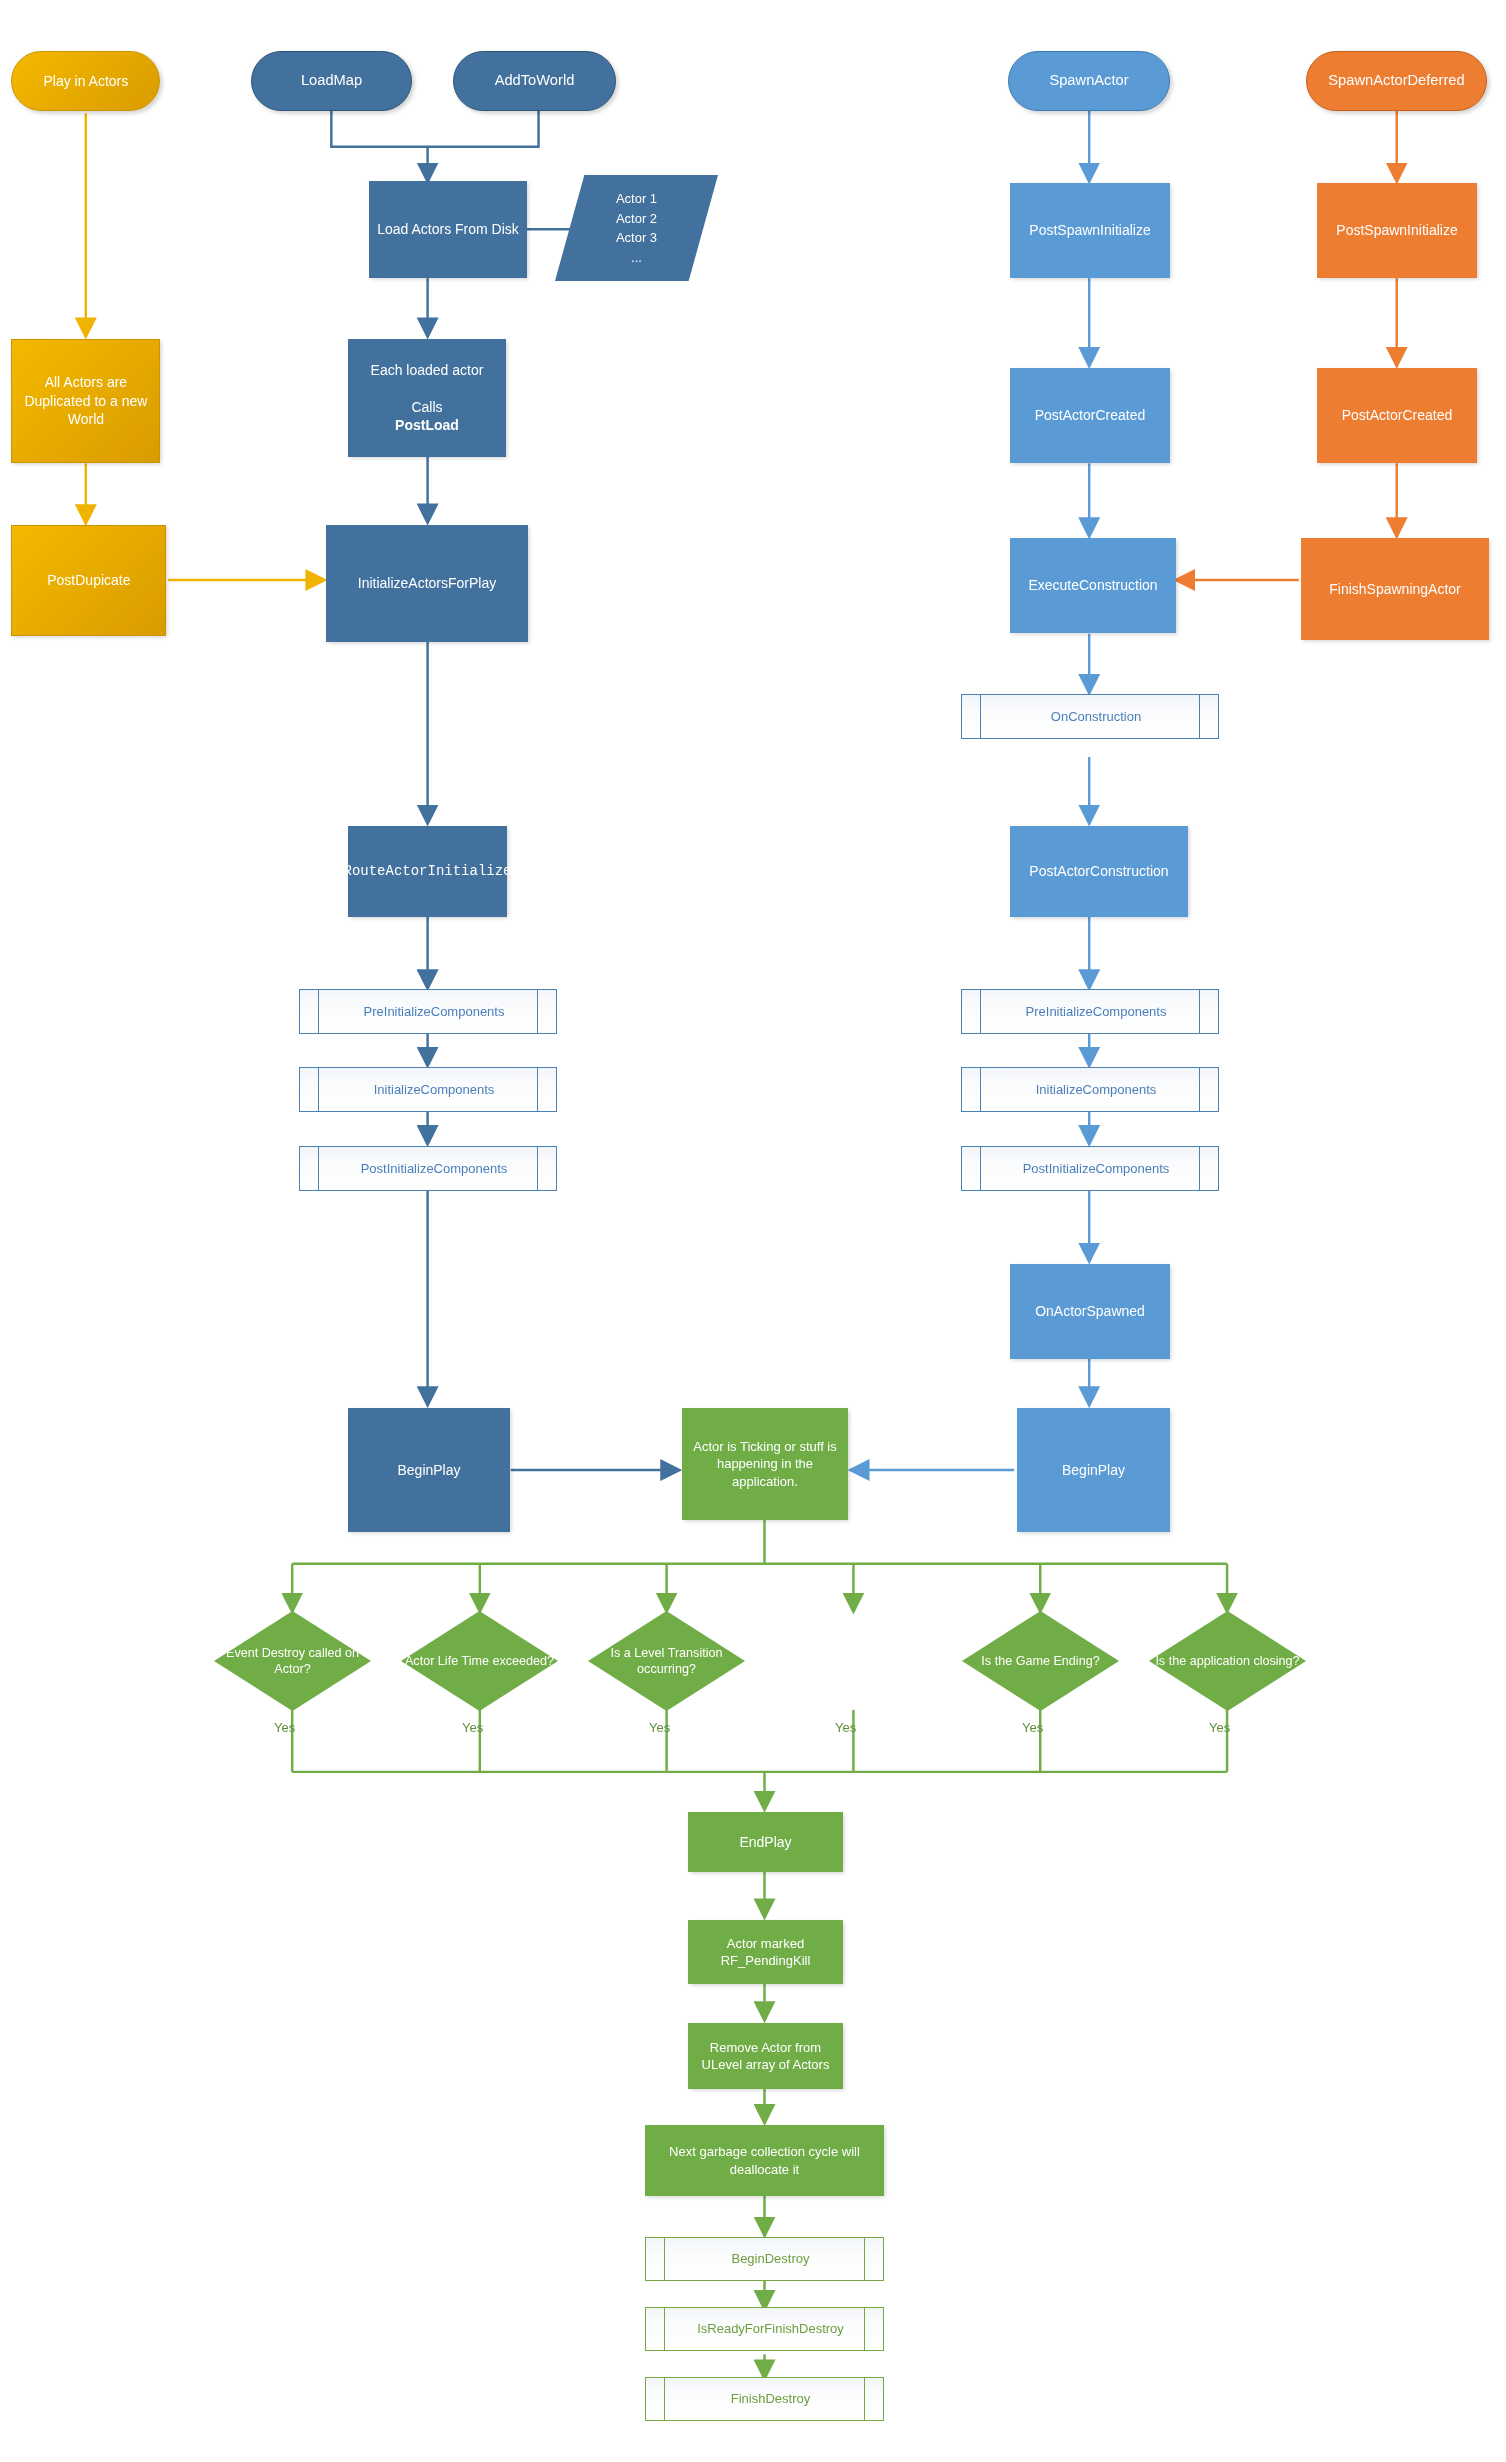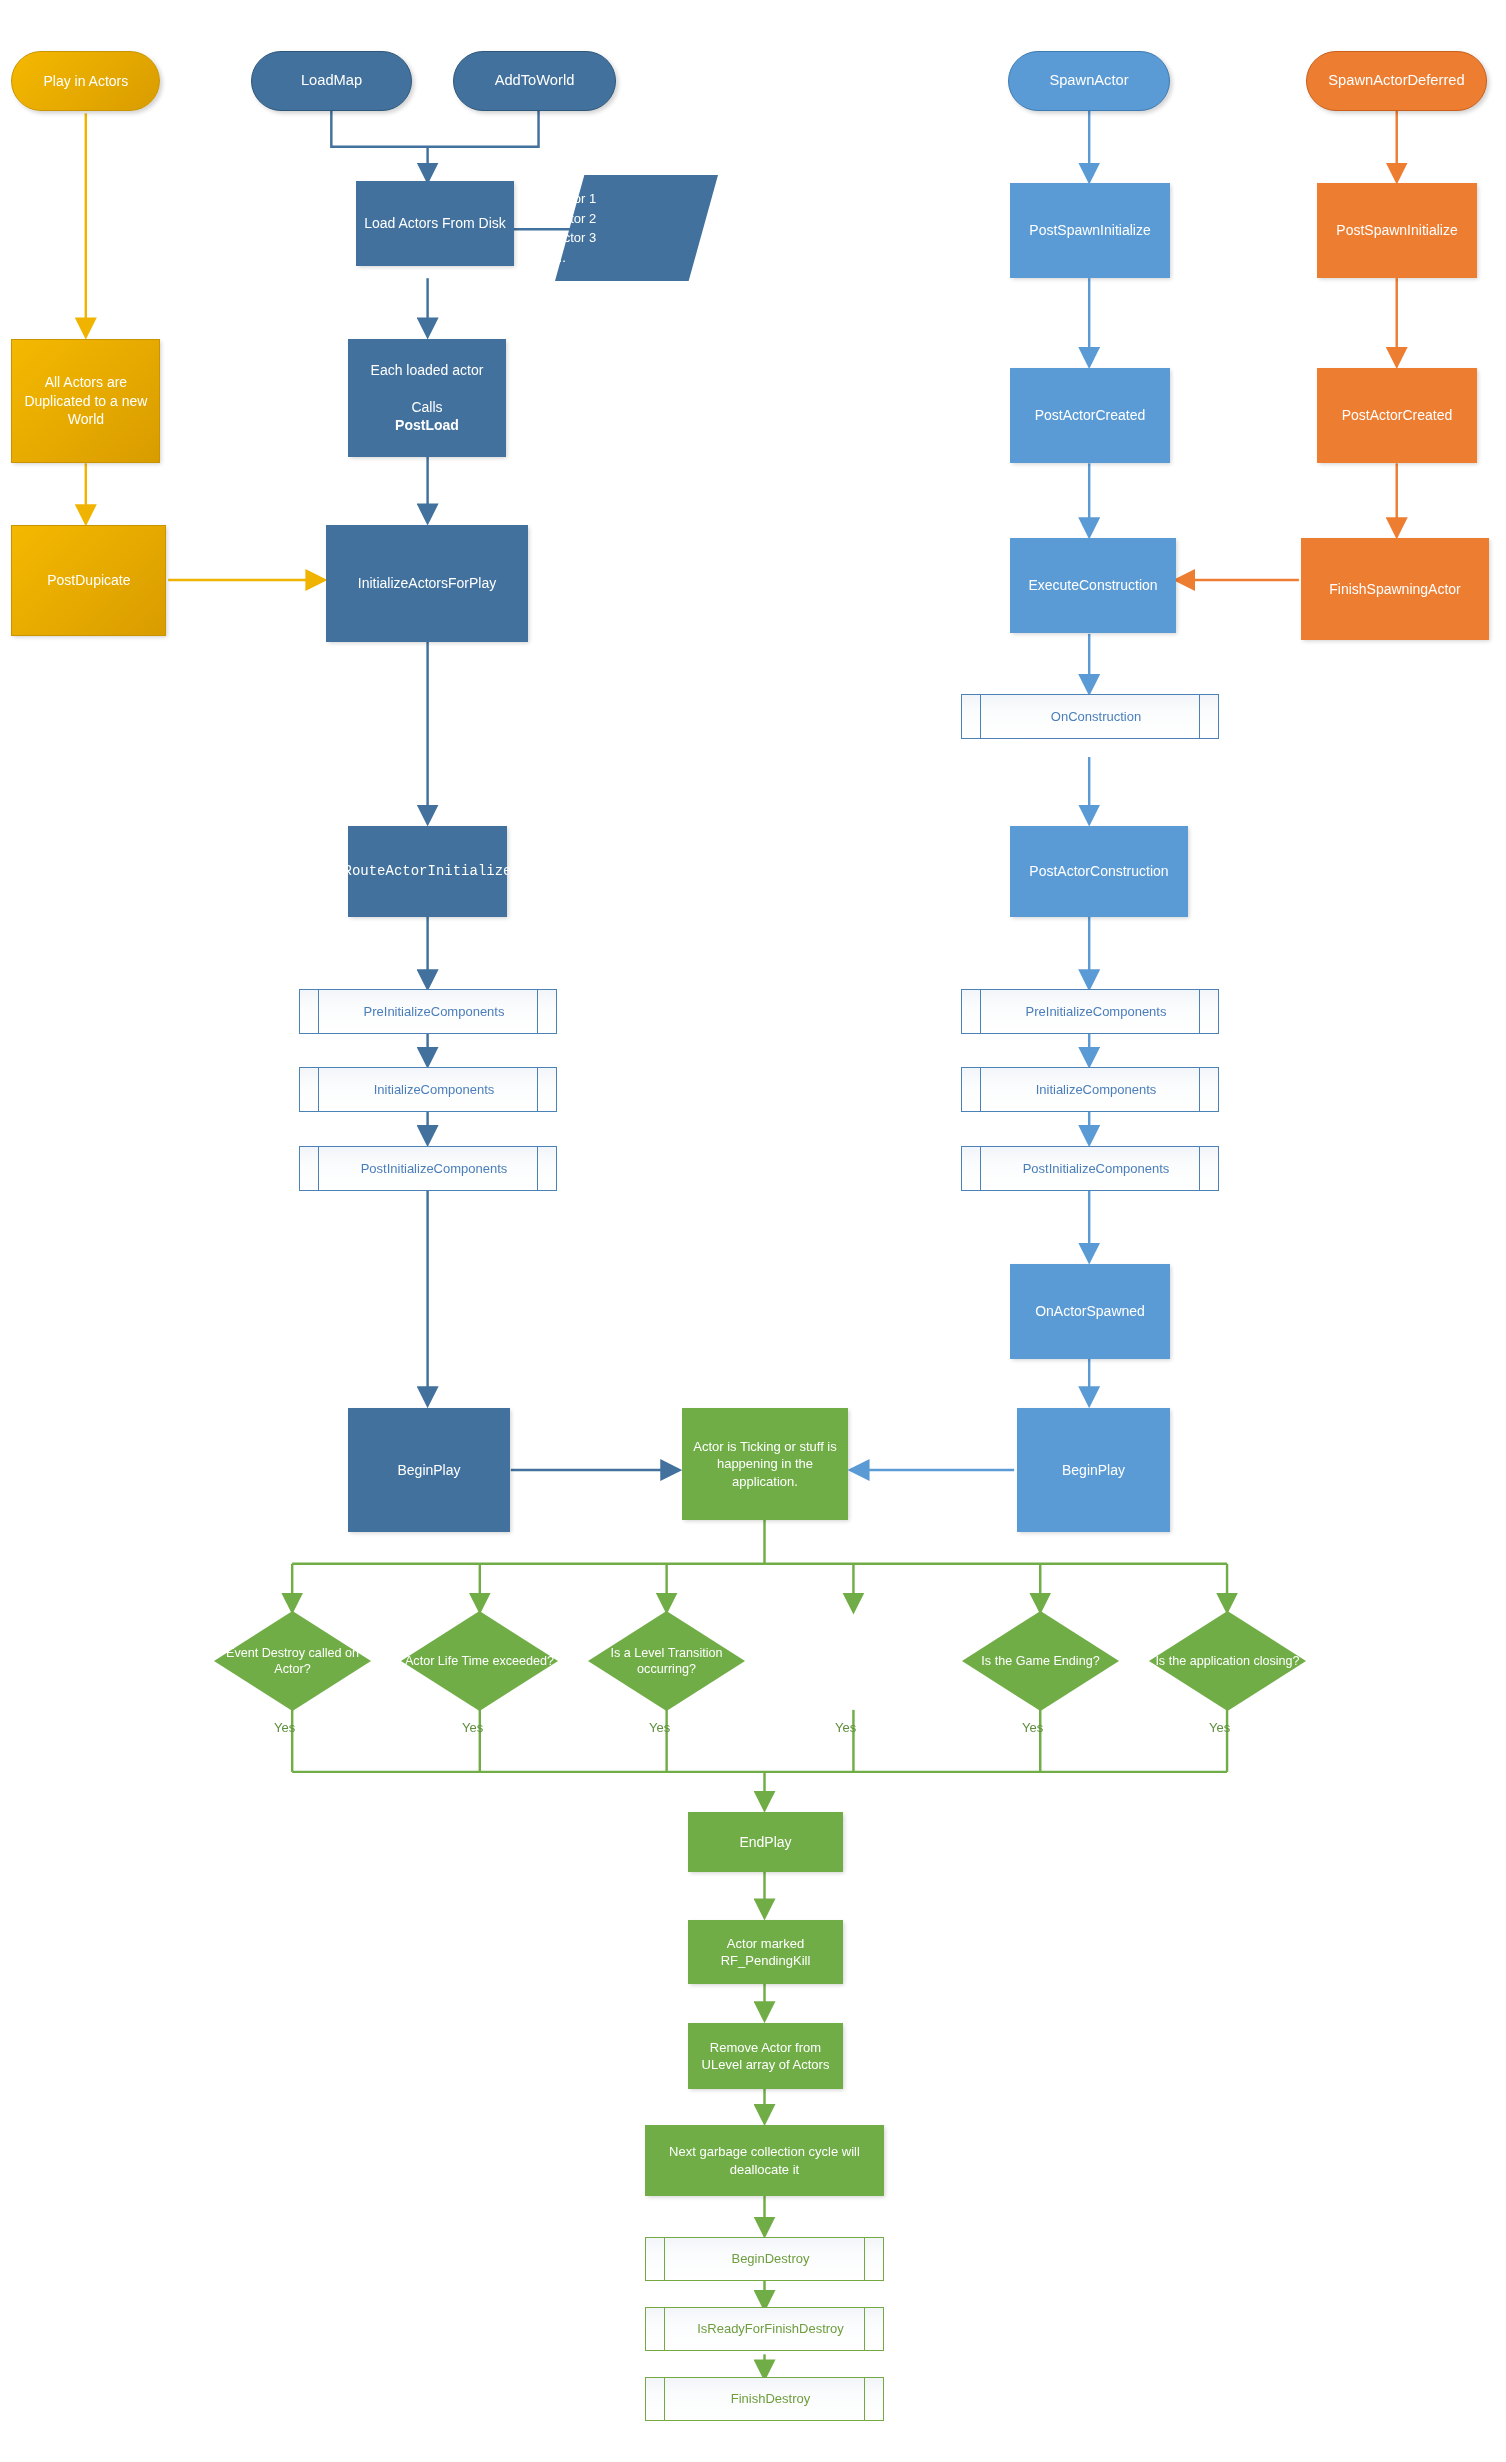--- a/index.html
+++ b/index.html
@@ -31,21 +31,21 @@
   .diamond{position:absolute;}
   .diamond .dshape{position:absolute;left:0;top:0;width:100%;height:100%;background:#70AD47;
       clip-path:polygon(50% 0%,100% 50%,50% 100%,0% 50%);filter:drop-shadow(2.4px 2.4px 3.3px rgba(0,0,0,0.18));}
   .diamond .dlabel{position:absolute;left:0;top:0;width:100%;height:100%;display:flex;align-items:center;
       justify-content:center;text-align:center;color:#ffffff;line-height:1.3;}
   
   .para{position:absolute;}
   .para .pshape{position:absolute;left:0;top:0;width:100%;height:100%;background:#41719C;
       clip-path:polygon(18% 0%,100% 0%,82% 100%,0% 100%);filter:drop-shadow(2.4px 2.4px 3.3px rgba(0,0,0,0.18));}
   .para .plabel{position:absolute;left:0;top:0;width:100%;height:100%;display:flex;flex-direction:column;
-      align-items:flex-start;justify-content:center;color:#ffffff;line-height:1.5;}
+      align-items:center;justify-content:center;color:#ffffff;line-height:1.5;}
   .edge-label{position:absolute;color:#5E8F3C;}
   .t15{font-size:12.6px;}
   .t16{font-size:13px;}
   .t17{font-size:14px;}
   .t18{font-size:14.7px;}
   .bold{font-weight:bold;}
 </style>
 </head>
 <body>
 
@@ -156,21 +156,21 @@
   </div>
 
   <div class="node term fill-darkblue t18" style="left:251px;top:51px;width:161px;height:60px;">
     <span>LoadMap</span>
   </div>
 
   <div class="node term fill-darkblue t18" style="left:453px;top:51px;width:163px;height:60px;">
     <span>AddToWorld</span>
   </div>
 
-  <div class="node fill-darkblue t17" style="left:356px;top:181px;width:158px;height:85px;">
+  <div class="node fill-darkblue t17" style="left:369px;top:181px;width:158px;height:97px;">
     <span>Load Actors From Disk</span>
   </div>
 
   <div class="para" style="left:555px;top:175px;width:163px;height:106px;">
     <div class="pshape"></div>
     <div class="plabel t16">
       <span>Actor 1</span>
       <span>Actor 2</span>
       <span>Actor 3</span>
       <span>...</span>

